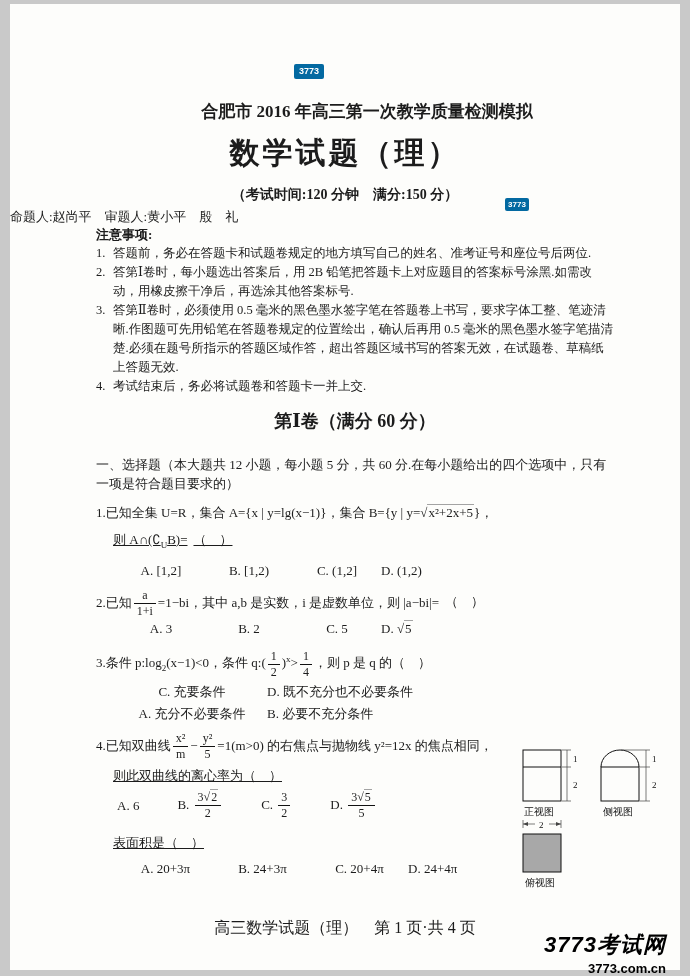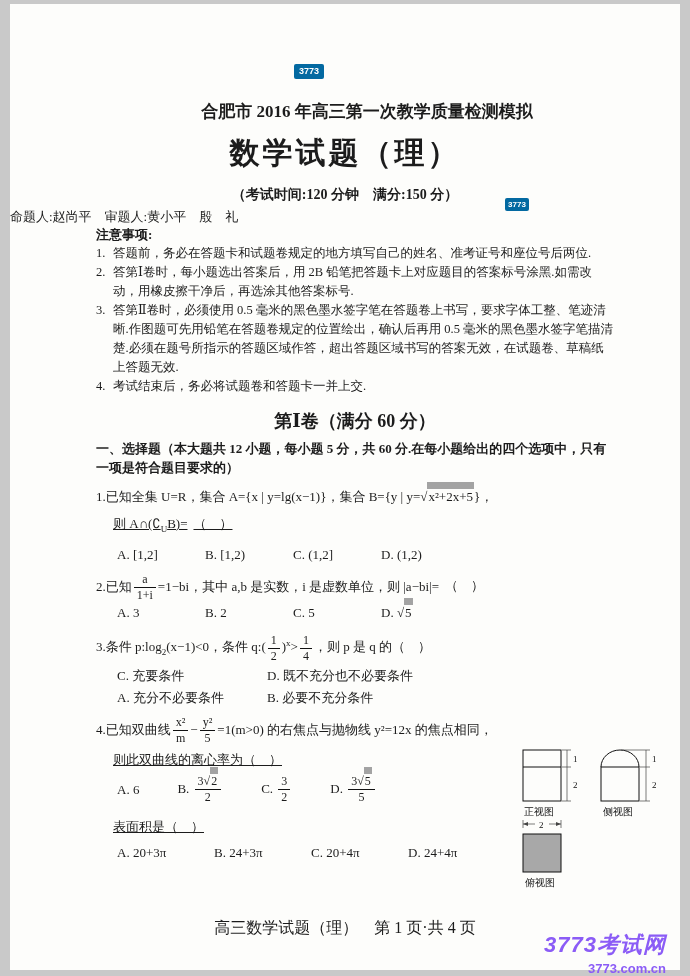--- a/index.html
+++ b/index.html
@@ -13,40 +13,40 @@
   .header-line{margin:0;padding-top:96px;text-align:center;font-weight:bold;font-size:17px;padding-left:44px;}
   .title{text-align:center;font-size:30px;font-weight:bold;margin-top:10px;letter-spacing:3px;}
   .info{text-align:center;font-weight:bold;font-size:14px;margin-top:12px;}
   .authors{font-size:13px;margin-top:4px;}
   .content{padding:0 66px 0 86px;}
   .notice-heading{font-weight:bold;font-size:13px;}
   .notice-item{display:flex;font-size:12.5px;line-height:19px;}
   .nno{flex:none;width:17px;}
   .ntext{flex:1;}
   .section-title{text-align:center;font-weight:bold;font-size:18px;margin-top:13px;}
-  .mc-header{font-weight:bold;font-size:13px;line-height:19px;margin-top:6px;}
+  .mc-header{font-weight:normal;font-size:13px;line-height:19px;margin-top:22px;}
   .qblock{margin-top:7px;font-size:13px;}
   .qline{line-height:25px;padding-left:17px;text-indent:-17px;}
   .qcont{padding-left:17px;text-indent:0;line-height:30px;text-decoration:underline;}
   .opts{padding-left:21px;line-height:22px;}
-  .opt{display:inline-block;}
+  .opt{display:inline-block;text-align:center;}
   .w88{width:88px;}.w150{width:150px;}.w97{width:97px;}
   .opt4{display:inline-block;margin-right:38px;vertical-align:middle;}
   .frac{display:inline-block;vertical-align:middle;text-align:center;font-size:12px;line-height:1.1;margin:0 2px;text-indent:0;}
   .fn{display:block;border-bottom:1px solid #111;padding:0 3px 1px;}
   .fd{display:block;padding:1px 3px 0;}
   sub,sup{font-size:9px;}
   .sqrt{white-space:nowrap;}
-  .rad{border-top:7px solid #a3a3a3;padding:0 1px;}
+  .rad{border-top:1px solid #a3a3a3;padding:0 1px;}
   .paren{margin-left:6px;}
   .figure{position:absolute;left:505px;top:736px;}
   .figure svg text{font-family:"Liberation Serif",serif;font-size:10px;fill:#111;}
   .figure svg .dim{font-size:9px;}
   .footer{position:absolute;left:0;width:100%;top:914px;text-align:center;font-size:16px;}
-  .watermark{position:absolute;right:14px;top:926px;text-align:right;color:#8b5cf6;
+  .watermark{position:absolute;right:14px;top:926px;text-align:right;color:#000000;
              font-family:"Liberation Sans",sans-serif;}
   .wm-name{font-size:22px;font-weight:bold;font-style:italic;letter-spacing:1px;}
   .wm-domain{font-size:13px;font-weight:bold;margin-top:1px;}
 </style>
 </head>
 <body>
 
 <div class="page">
   <div class="sheet">
 

